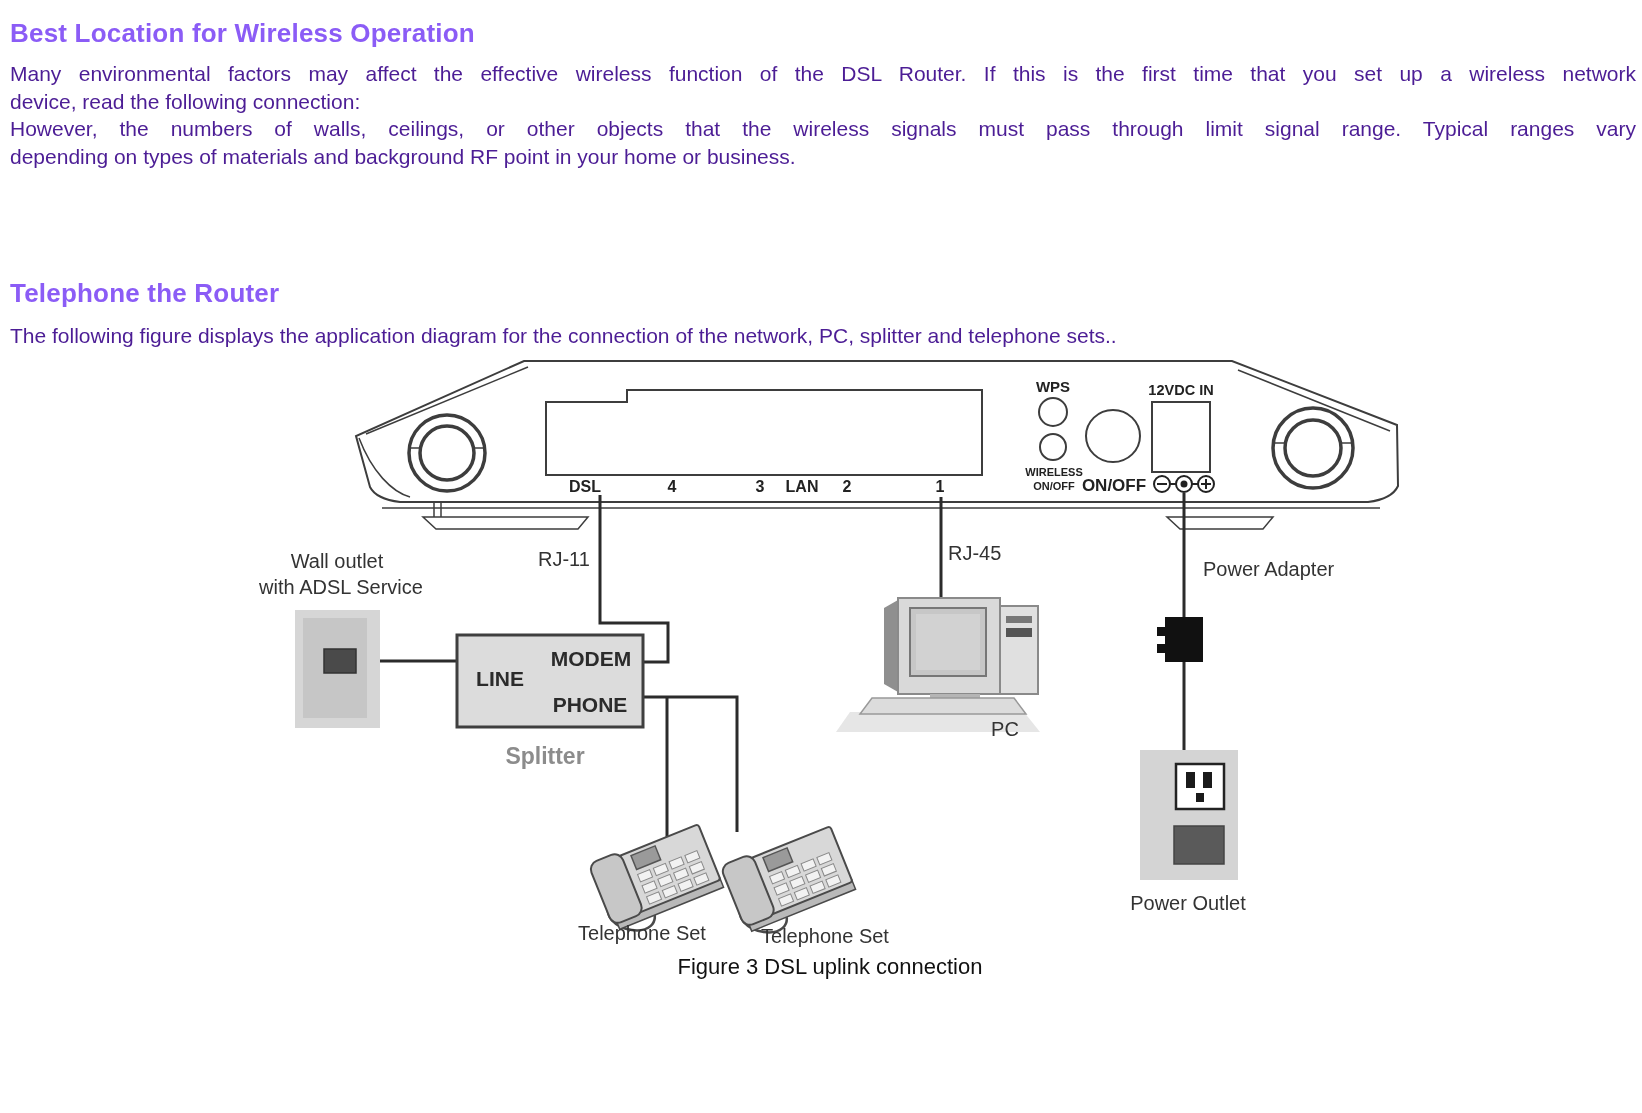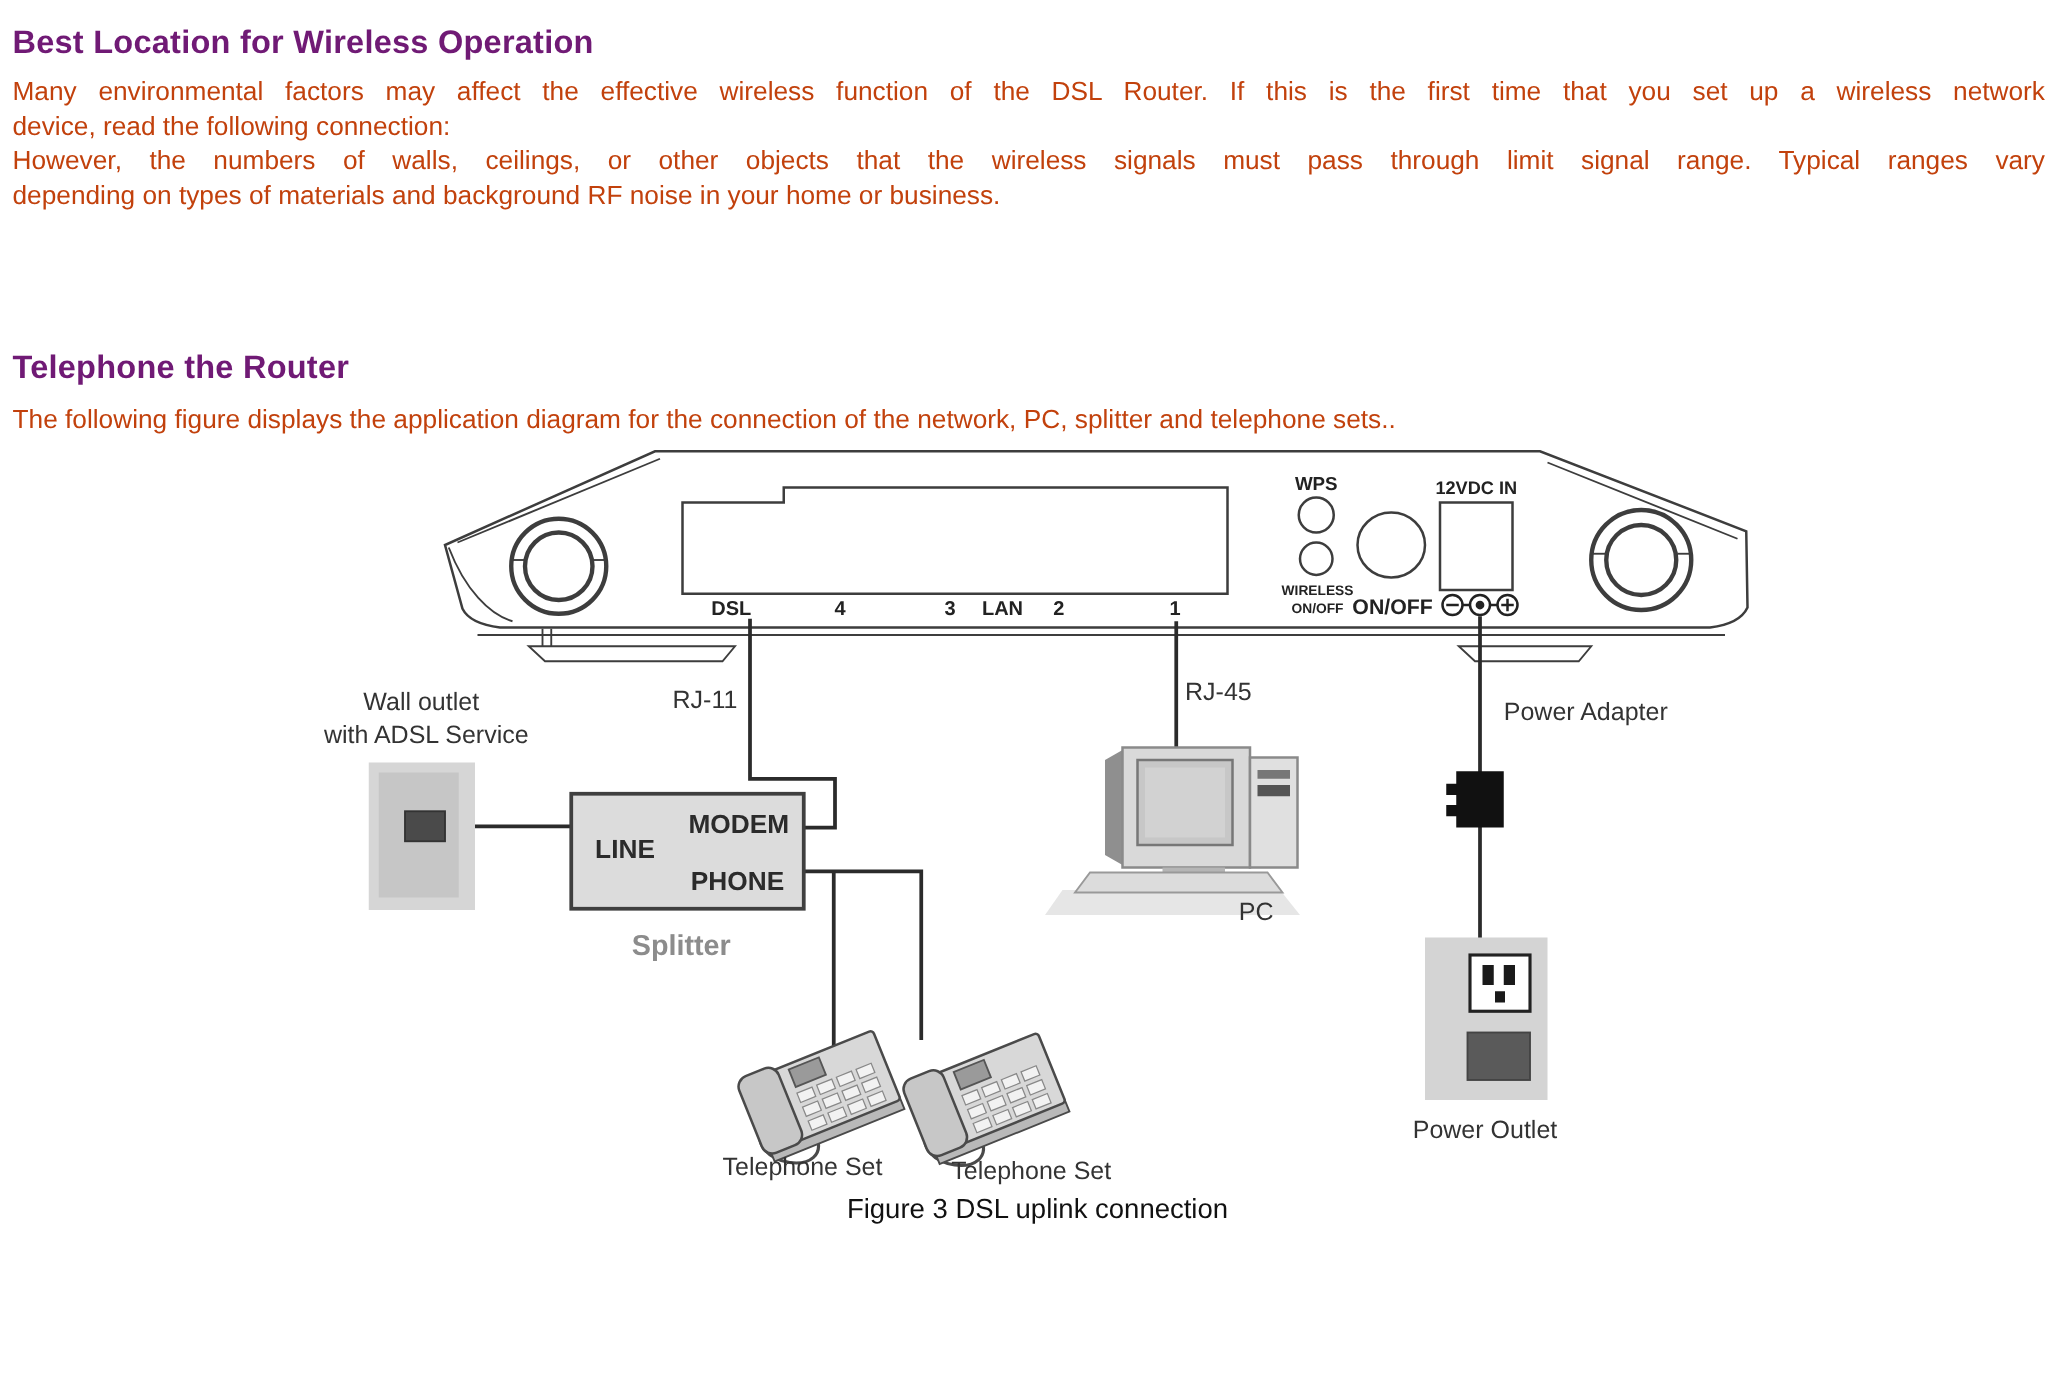--- a/index.html
+++ b/index.html
@@ -1,21 +1,21 @@
 <!DOCTYPE html>
 <html><head>
 <meta charset="utf-8">
 <style>
   html,body{margin:0;padding:0;background:#ffffff;}
   body{width:1642px;height:1113px;position:relative;overflow:hidden;
        font-family:"Liberation Sans",sans-serif;color:#1d1d1d;}
   .abs{position:absolute;}
-  h1,h2{margin:0;font-size:26px;font-weight:bold;color:#701a75;letter-spacing:.2px;}
+  h1,h2{margin:0;font-size:26px;font-weight:bold;color:#8b5cf6;letter-spacing:.2px;}
   .textblock{left:10px;top:60px;width:1626px;}
-  .line{font-size:21px;line-height:27.5px;color:#c2410c;}
+  .line{font-size:21px;line-height:27.5px;color:#4c1d95;}
   .j{text-align:justify;text-align-last:justify;width:1626px;}
   svg text{font-family:"Liberation Sans",sans-serif;}
   .portlbl{font-size:16px;font-weight:bold;fill:#222;}
   .smlbl{font-size:11px;font-weight:bold;fill:#222;}
   .devlbl{font-size:20px;fill:#333;}
   .boxlbl{font-size:21px;font-weight:600;fill:#2b2b2b;}
   .graylbl{font-size:23px;font-weight:600;fill:#8c8c8c;}
   .caption{font-size:22px;fill:#111;}
   .wire{stroke:#2b2b2b;stroke-width:3;fill:none;}
   .outline{stroke:#3d3d3d;stroke-width:2;fill:#fff;}
@@ -25,21 +25,21 @@
 <body>
 
 <div>
 
   <h1 class="abs" style="left:10px;top:18px;">Best Location for Wireless Operation</h1>
 
   <div class="abs textblock">
     <div class="line j">Many environmental factors may affect the effective wireless function of the DSL Router. If this is the first time that you set up a wireless network</div>
     <div class="line">device, read the following connection:</div>
     <div class="line j">However, the numbers of walls, ceilings, or other objects that the wireless signals must pass through limit signal range. Typical ranges vary</div>
-    <div class="line">depending on types of materials and background RF noise in your home or business.</div>
+    <div class="line">depending on types of materials and background RF point in your home or business.</div>
   </div>
 
   <h2 class="abs" style="left:10px;top:278px;">Telephone the Router</h2>
 
   <div class="abs line" style="left:10px;top:322px;">The following figure displays the application diagram for the connection of the network, PC, splitter and telephone sets..</div>
 
   <svg class="abs" style="left:0;top:340px;" width="1642" height="660" viewBox="0 0 1642 660">
 
     <g>
       <path class="outline" d="M524,21 L1232,21 L1397,85 L1398,146 Q1392,159 1368,162 L400,162 Q376,159 370,147 L356,96 Z"></path>

